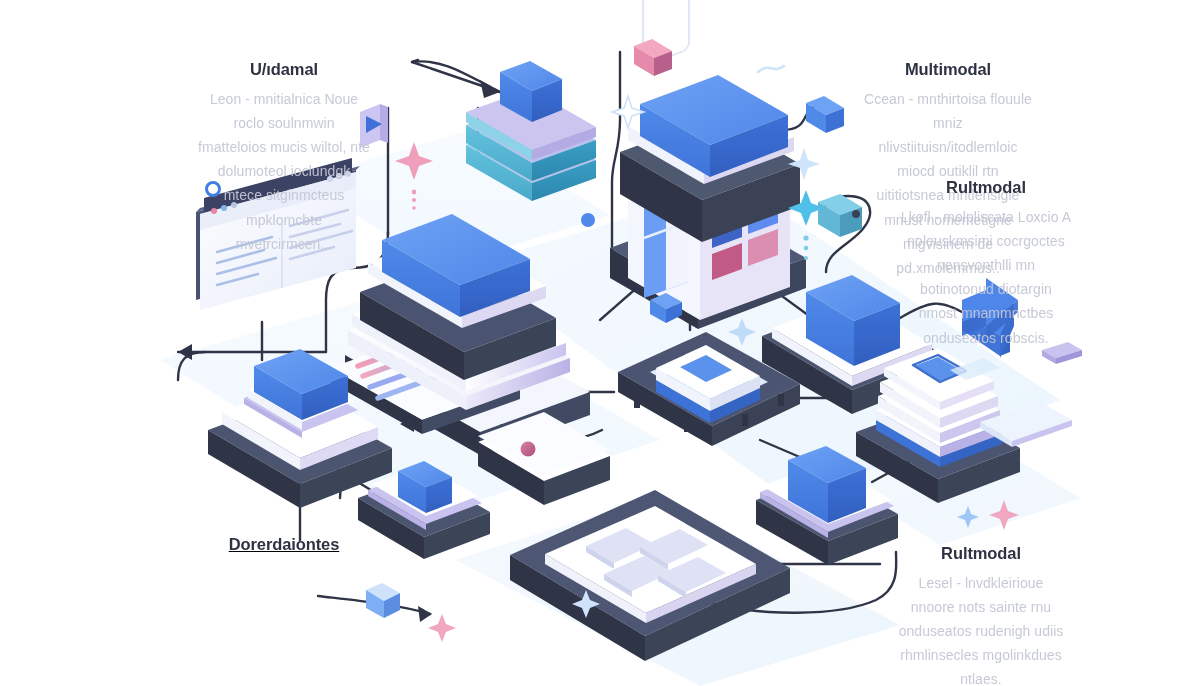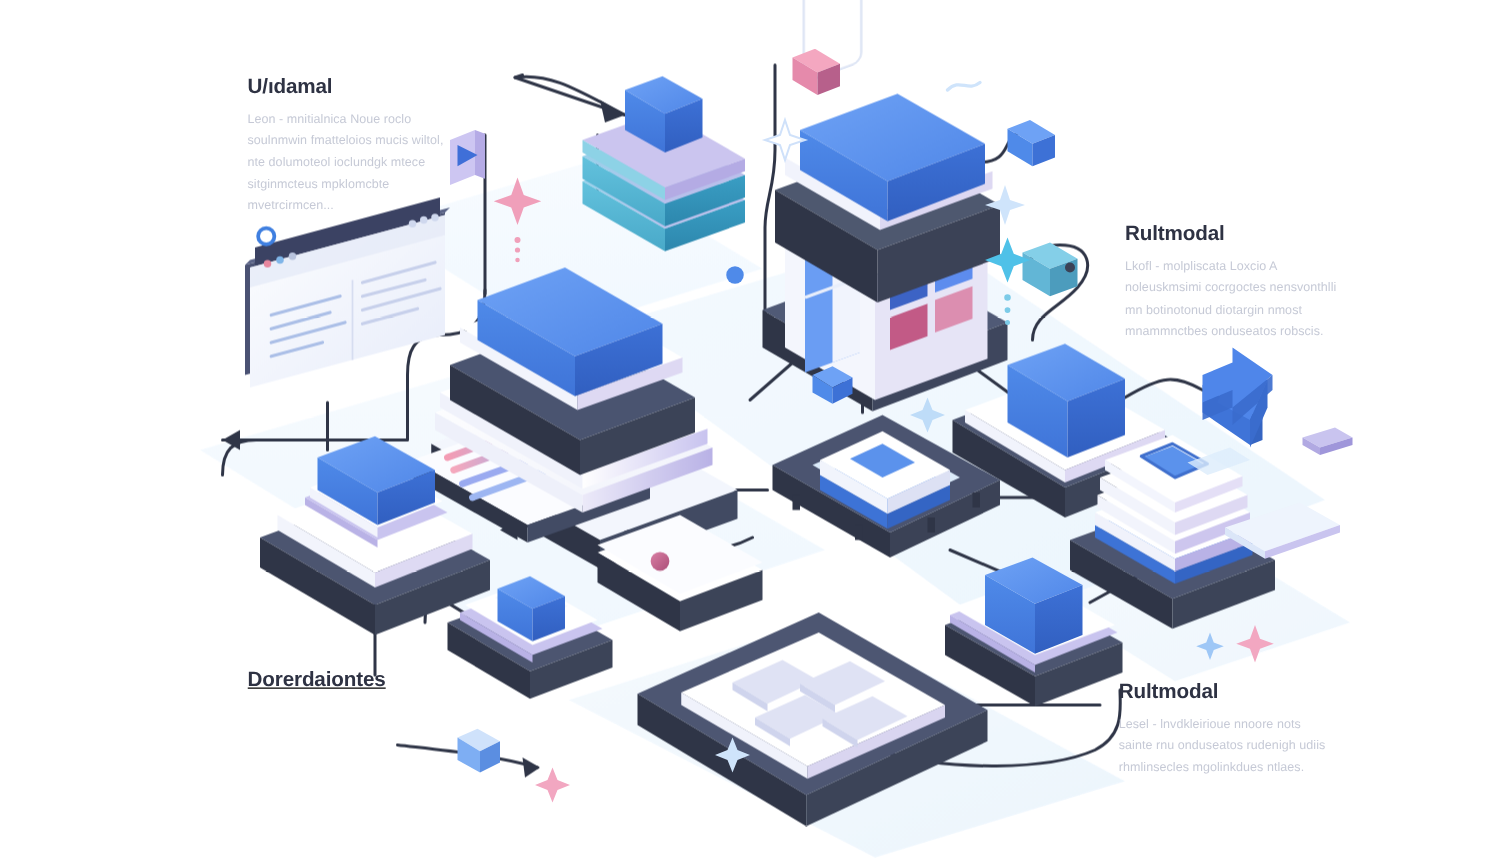--- a/index.html
+++ b/index.html
@@ -22,31 +22,32 @@
   #scene {
     position: absolute;
     inset: 0;
     width: 1200px;
     height: 686px;
   }
   
   .callout {
     position: absolute;
     width: 172px;
+    text-align: center;
   }
   .callout-title {
     font-size: 16.5px;
     font-weight: 700;
     color: #2e3243;
     letter-spacing: -0.1px;
     margin: 0 0 9px 0;
     line-height: 1.1;
   }
   .callout-body {
-    font-size: 10px;
+    font-size: 14px;
     line-height: 1.72;
     color: #c3c7d4;
     margin: 0;
     letter-spacing: 0.05px;
     filter: blur(0.45px);
     opacity: .95;
   }
   .c-tl { left: 198px; top: 60px; }
   .c-tr { left: 862px; top: 60px; }
   .c-mr { left: 900px; top: 178px; }
@@ -512,20 +513,24 @@
       <polygon points="1012,441 1012,447 1072,426 1072,420" fill="#c9c4ef"></polygon>
       <polygon points="950,370 984,358 1000,368 966,380" fill="#dcecfb" opacity="0.8"></polygon>
     </g>
   </svg>
 
   <div class="callout c-tl">
     <h3 class="callout-title">U/ıdamal</h3>
     <p class="callout-body">Leon - mnitialnica Noue roclo soulnmwin fmatteloios mucis wiltol, nte dolumoteol ioclundgk mtece sitginmcteus mpklomcbte mvetrcirmcen...</p>
   </div>
 
+  <div class="callout c-tr">
+    <h3 class="callout-title">Multimodal</h3>
+    <p class="callout-body">Ccean - mnthirtoisa flouule mniz nlivstiituisn/itodlemloic miocd outiklil rtn uititiotsnea mntlensigle mnust nomemetigne migvisinem de pd.xmolemmus..</p>
+  </div>
 
   <div class="callout c-mr">
     <h3 class="callout-title">Rultmodal</h3>
     <p class="callout-body">Lkofl - molpliscata Loxcio A noleuskmsimi cocrgoctes nensvonthlli mn botinotonud diotargin nmost mnammnctbes onduseatos robscis.</p>
   </div>
 
   <div class="callout c-bl">
     <h3 class="callout-title">Dorerdaiontes</h3>
   </div>
 

